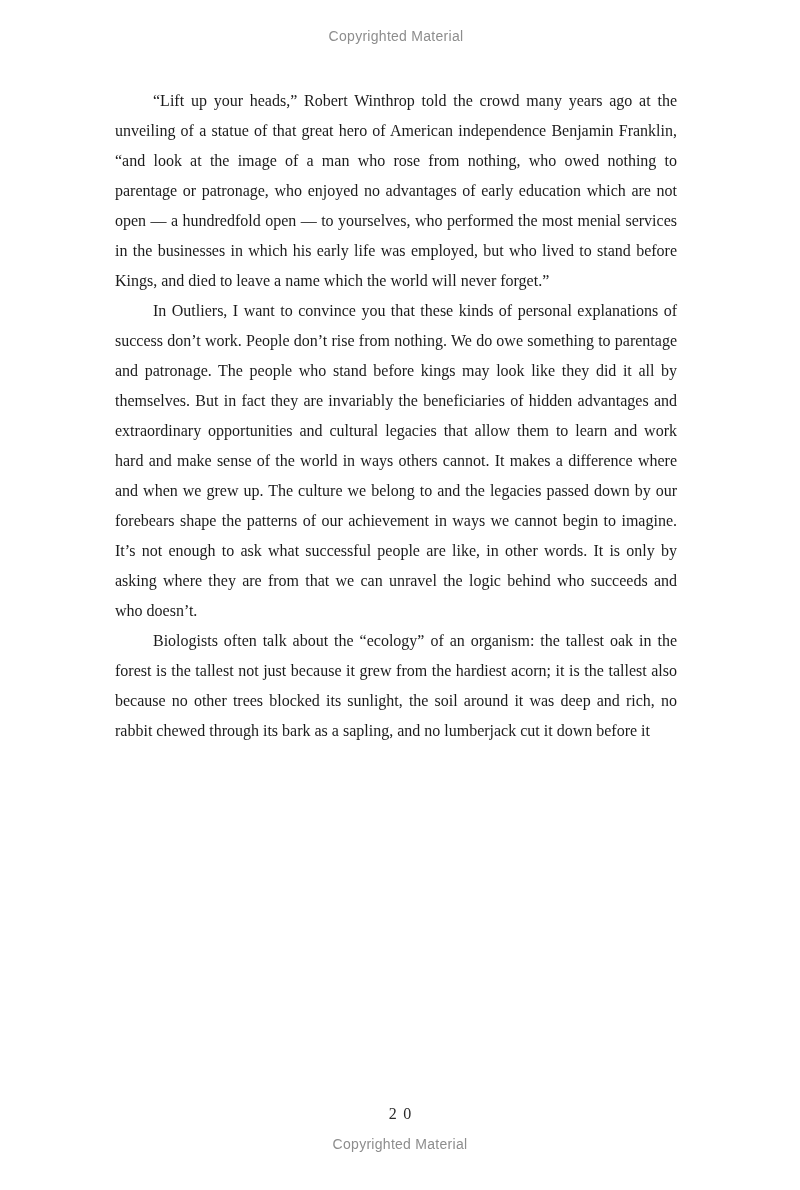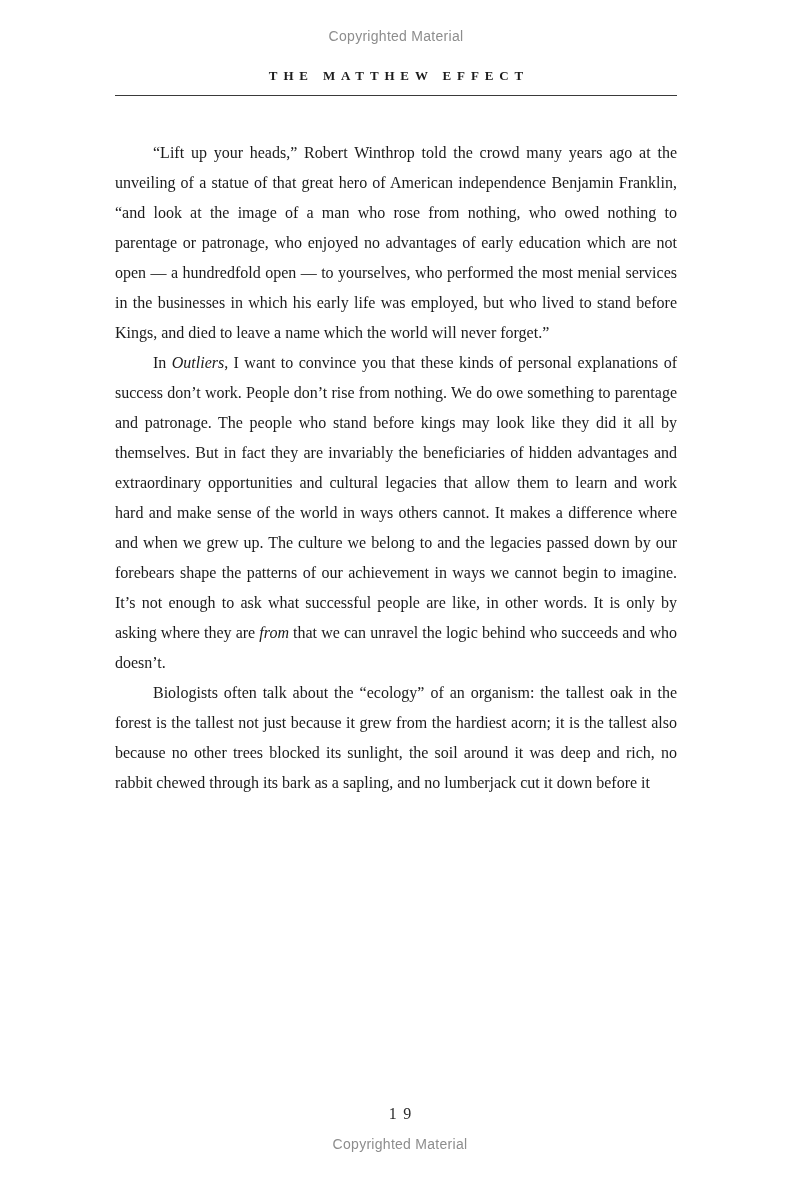--- a/index.html
+++ b/index.html
@@ -55,21 +55,20 @@
     margin: 42px auto 0 auto;
     font-size: 16px;
     line-height: 30px;
     text-align: justify;
     color: #1b1b1b;
   }
   .para {
     text-indent: 38px;
   }
   .italic {
-    font-style: italic;
   }
   .page-footer {
     position: absolute;
     left: 0;
     width: 800px;
     top: 1105px;
     text-align: center;
   }
   .page-number {
     font-family: "Liberation Serif", serif;
@@ -82,33 +81,29 @@
     margin-top: 13px;
   }
 </style>
 </head>
 <body>
 
 <div class="book-page">
 
   <div class="copyright top">Copyrighted Material</div>
 
-  <header class="chapter-header">
-    <div class="chapter-title">THE MATTHEW EFFECT</div>
-    <hr class="header-rule">
-  </header>
 
   <main class="body-text">
 
     <p class="para"><span>“Lift up your heads,” Robert Winthrop told the crowd many years ago at the unveiling of a statue of that great hero of American independence Benjamin Franklin, “and look at the image of a man who rose from nothing, who owed nothing to parentage or patronage, who enjoyed no advantages of early education which are not open — a hundredfold open — to yourselves, who performed the most menial services in the businesses in which his early life was employed, but who lived to stand before Kings, and died to leave a name which the world will never forget.”</span></p>
 
     <p class="para"><span>In </span><span class="italic">Outliers</span><span>, I want to convince you that these kinds of personal explanations of success don’t work. People don’t rise from nothing. We do owe something to parentage and patronage. The people who stand before kings may look like they did it all by themselves. But in fact they are invariably the beneficiaries of hidden advantages and extraordinary opportunities and cultural legacies that allow them to learn and work hard and make sense of the world in ways others cannot. It makes a difference where and when we grew up. The culture we belong to and the legacies passed down by our forebears shape the patterns of our achievement in ways we cannot begin to imagine. It’s not enough to ask what successful people are like, in other words. It is only by asking where they are </span><span class="italic">from</span><span> that we can unravel the logic behind who succeeds and who doesn’t.</span></p>
 
     <p class="para"><span>Biologists often talk about the “ecology” of an organism: the tallest oak in the forest is the tallest not just because it grew from the hardiest acorn; it is the tallest also because no other trees blocked its sunlight, the soil around it was deep and rich, no rabbit chewed through its bark as a sapling, and no lumberjack cut it down before it</span></p>
 
   </main>
 
   <footer class="page-footer">
-    <div class="page-number">19</div>
+    <div class="page-number">20</div>
     <div class="copyright bottom">Copyrighted Material</div>
   </footer>
 
 </div>
 
 </body></html>

